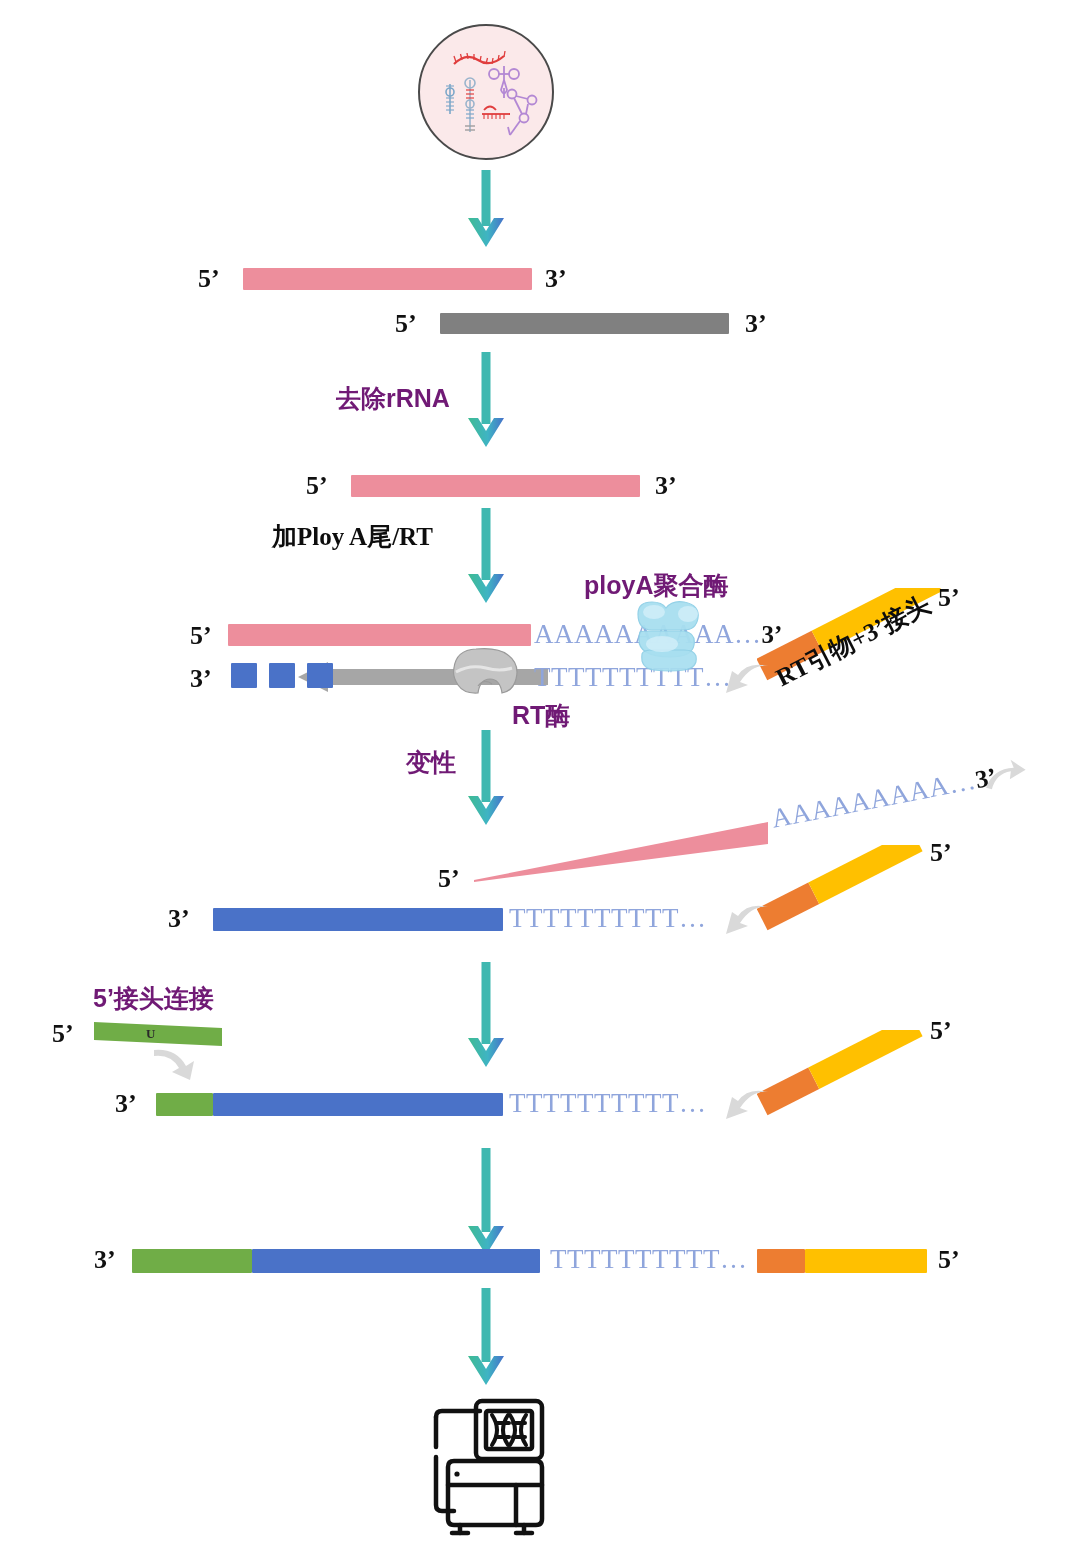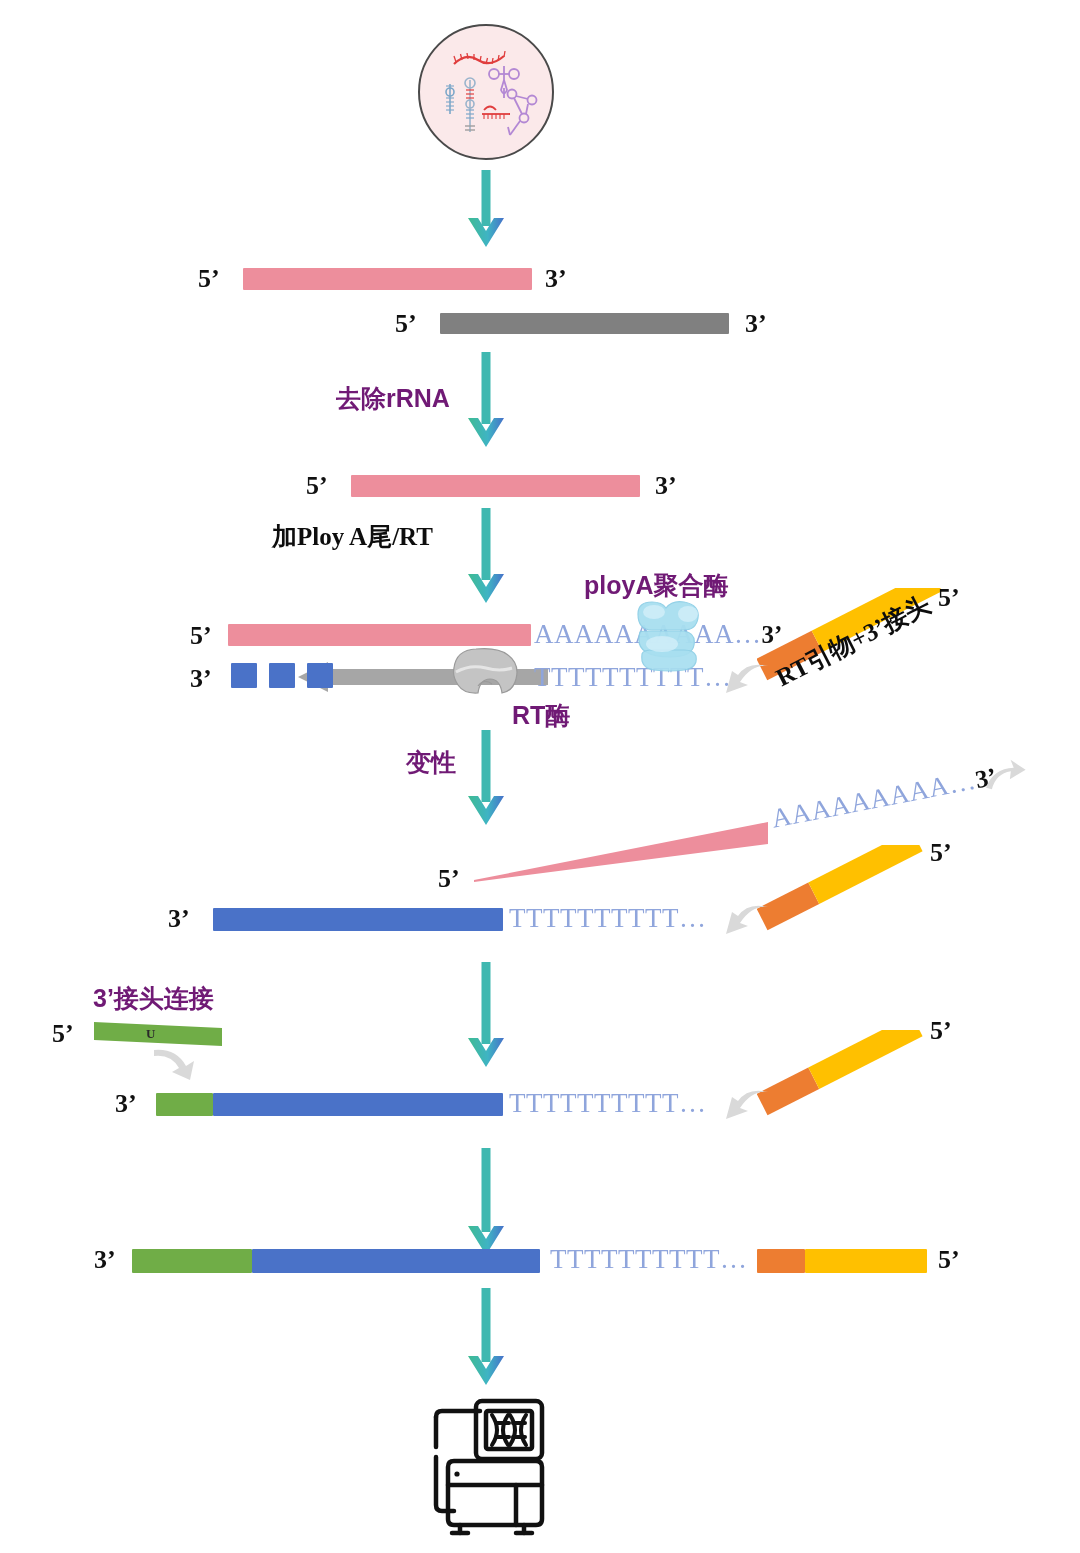--- a/index.html
+++ b/index.html
@@ -274,21 +274,21 @@
     </svg>
   </div>
 
   <div class="tarrow" style="left:464px;top:962px;width:44px;height:106px;">
     <div class="shaft" style="height:82px;"></div>
     <svg width="44" height="30" viewBox="0 0 44 30">
       <path d="M4 0 L22 29 L40 0 L30 0 L22 13 L14 0 Z" fill="url(#g1)"></path>
     </svg>
   </div>
 
-  <div class="abs cn-lab" style="left:93px;top:986px;">3’接头连接</div>
+  <div class="abs cn-lab" style="left:93px;top:986px;">5’接头连接</div>
   <div class="abs end-lab" style="left:52px;top:1021px;">5’</div>
   <div class="abs" style="left:92px;top:1014px;width:134px;height:34px;">
     <svg width="134" height="34" viewBox="0 0 134 34">
       <polygon points="2,8 130,14 130,32 2,26" fill="#70AD47"></polygon>
     </svg>
   </div>
   <div class="abs u-lab" style="left:146px;top:1026px;">U</div>
   <div class="curv" style="left:152px;top:1046px;width:44px;height:40px;">
     <svg width="44" height="40" viewBox="0 0 44 40">
       <path d="M2 4 q22 -2 32 16 l8 -5 l-4 19 l-18 -8 l7 -4 q-8 -14 -25 -12 Z" fill="#D9D9D9"></path>

